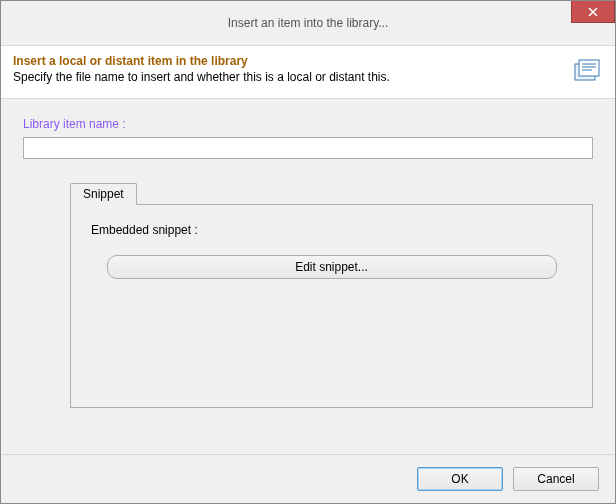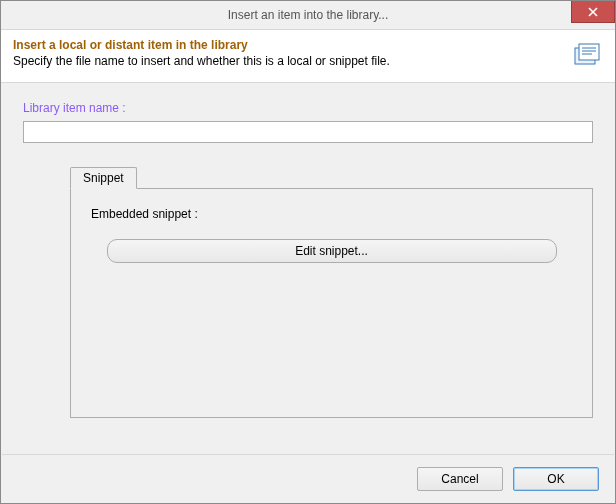--- a/index.html
+++ b/index.html
@@ -13,21 +13,21 @@
     overflow: hidden;
   }
   .window {
     width: 616px;
     height: 504px;
     background: #f0f0f0;
     border: 1px solid #8a8a8a;
     position: relative;
   }
   .titlebar {
-    height: 28px;
+    height: 44px;
     background: #f0f0f0;
     display: flex;
     align-items: center;
     position: relative;
     border-radius: 12px;
   }
   .titlebar-title {
     position: absolute;
     width: 100%;
     text-align: center;
@@ -109,21 +109,21 @@
     padding: 3px 12px;
     font-size: 12px;
     color: #000;
     border-top-left-radius: 2px;
     border-top-right-radius: 2px;
     margin-bottom: -1px;
   }
   .tab-panel {
     border: 1px solid #adadad;
     background: #f0f0f0;
-    height: 230px;
+    height: 204px;
     padding: 18px 20px;
     position: relative;
     z-index: 1;
   }
   .snippet-label {
     font-size: 12px;
     color: #000;
     margin-bottom: 18px;
   }
   .edit-snippet-btn {
@@ -185,21 +185,21 @@
       <svg width="10" height="10" viewBox="0 0 10 10">
         <line x1="1" y1="1" x2="9" y2="9" stroke="#fff" stroke-width="1.6"></line>
         <line x1="9" y1="1" x2="1" y2="9" stroke="#fff" stroke-width="1.6"></line>
       </svg>
     </div>
   </div>
 
   <div class="header-panel">
     <div class="header-text">
       <div class="header-title">Insert a local or distant item in the library</div>
-      <div class="header-subtitle">Specify the file name to insert and whether this is a local or snippet file.</div>
+      <div class="header-subtitle">Specify the file name to insert and whether this is a local or distant this.</div>
     </div>
     <div class="header-icon">
       <svg width="32" height="32" viewBox="0 0 32 32">
         <rect x="4" y="8" width="20" height="16" fill="#eaf3fb" stroke="#3a78b5" stroke-width="1"></rect>
         <rect x="8" y="4" width="20" height="16" fill="#ffffff" stroke="#3a78b5" stroke-width="1"></rect>
         <line x1="11" y1="8" x2="25" y2="8" stroke="#3a78b5" stroke-width="1"></line>
         <line x1="11" y1="11" x2="25" y2="11" stroke="#3a78b5" stroke-width="1"></line>
         <line x1="11" y1="14" x2="21" y2="14" stroke="#3a78b5" stroke-width="1"></line>
       </svg>
     </div>
@@ -215,17 +215,17 @@
       </div>
       <div class="tab-panel">
         <div class="snippet-label">Embedded snippet :</div>
         <button class="edit-snippet-btn">Edit snippet...</button>
       </div>
     </div>
   </div>
 
   <div class="footer-sep"></div>
   <div class="footer">
+    <button class="dlg-btn default">OK</button>
     <button class="dlg-btn">Cancel</button>
-    <button class="dlg-btn default">OK</button>
   </div>
 
 </div>
 
 </body></html>

